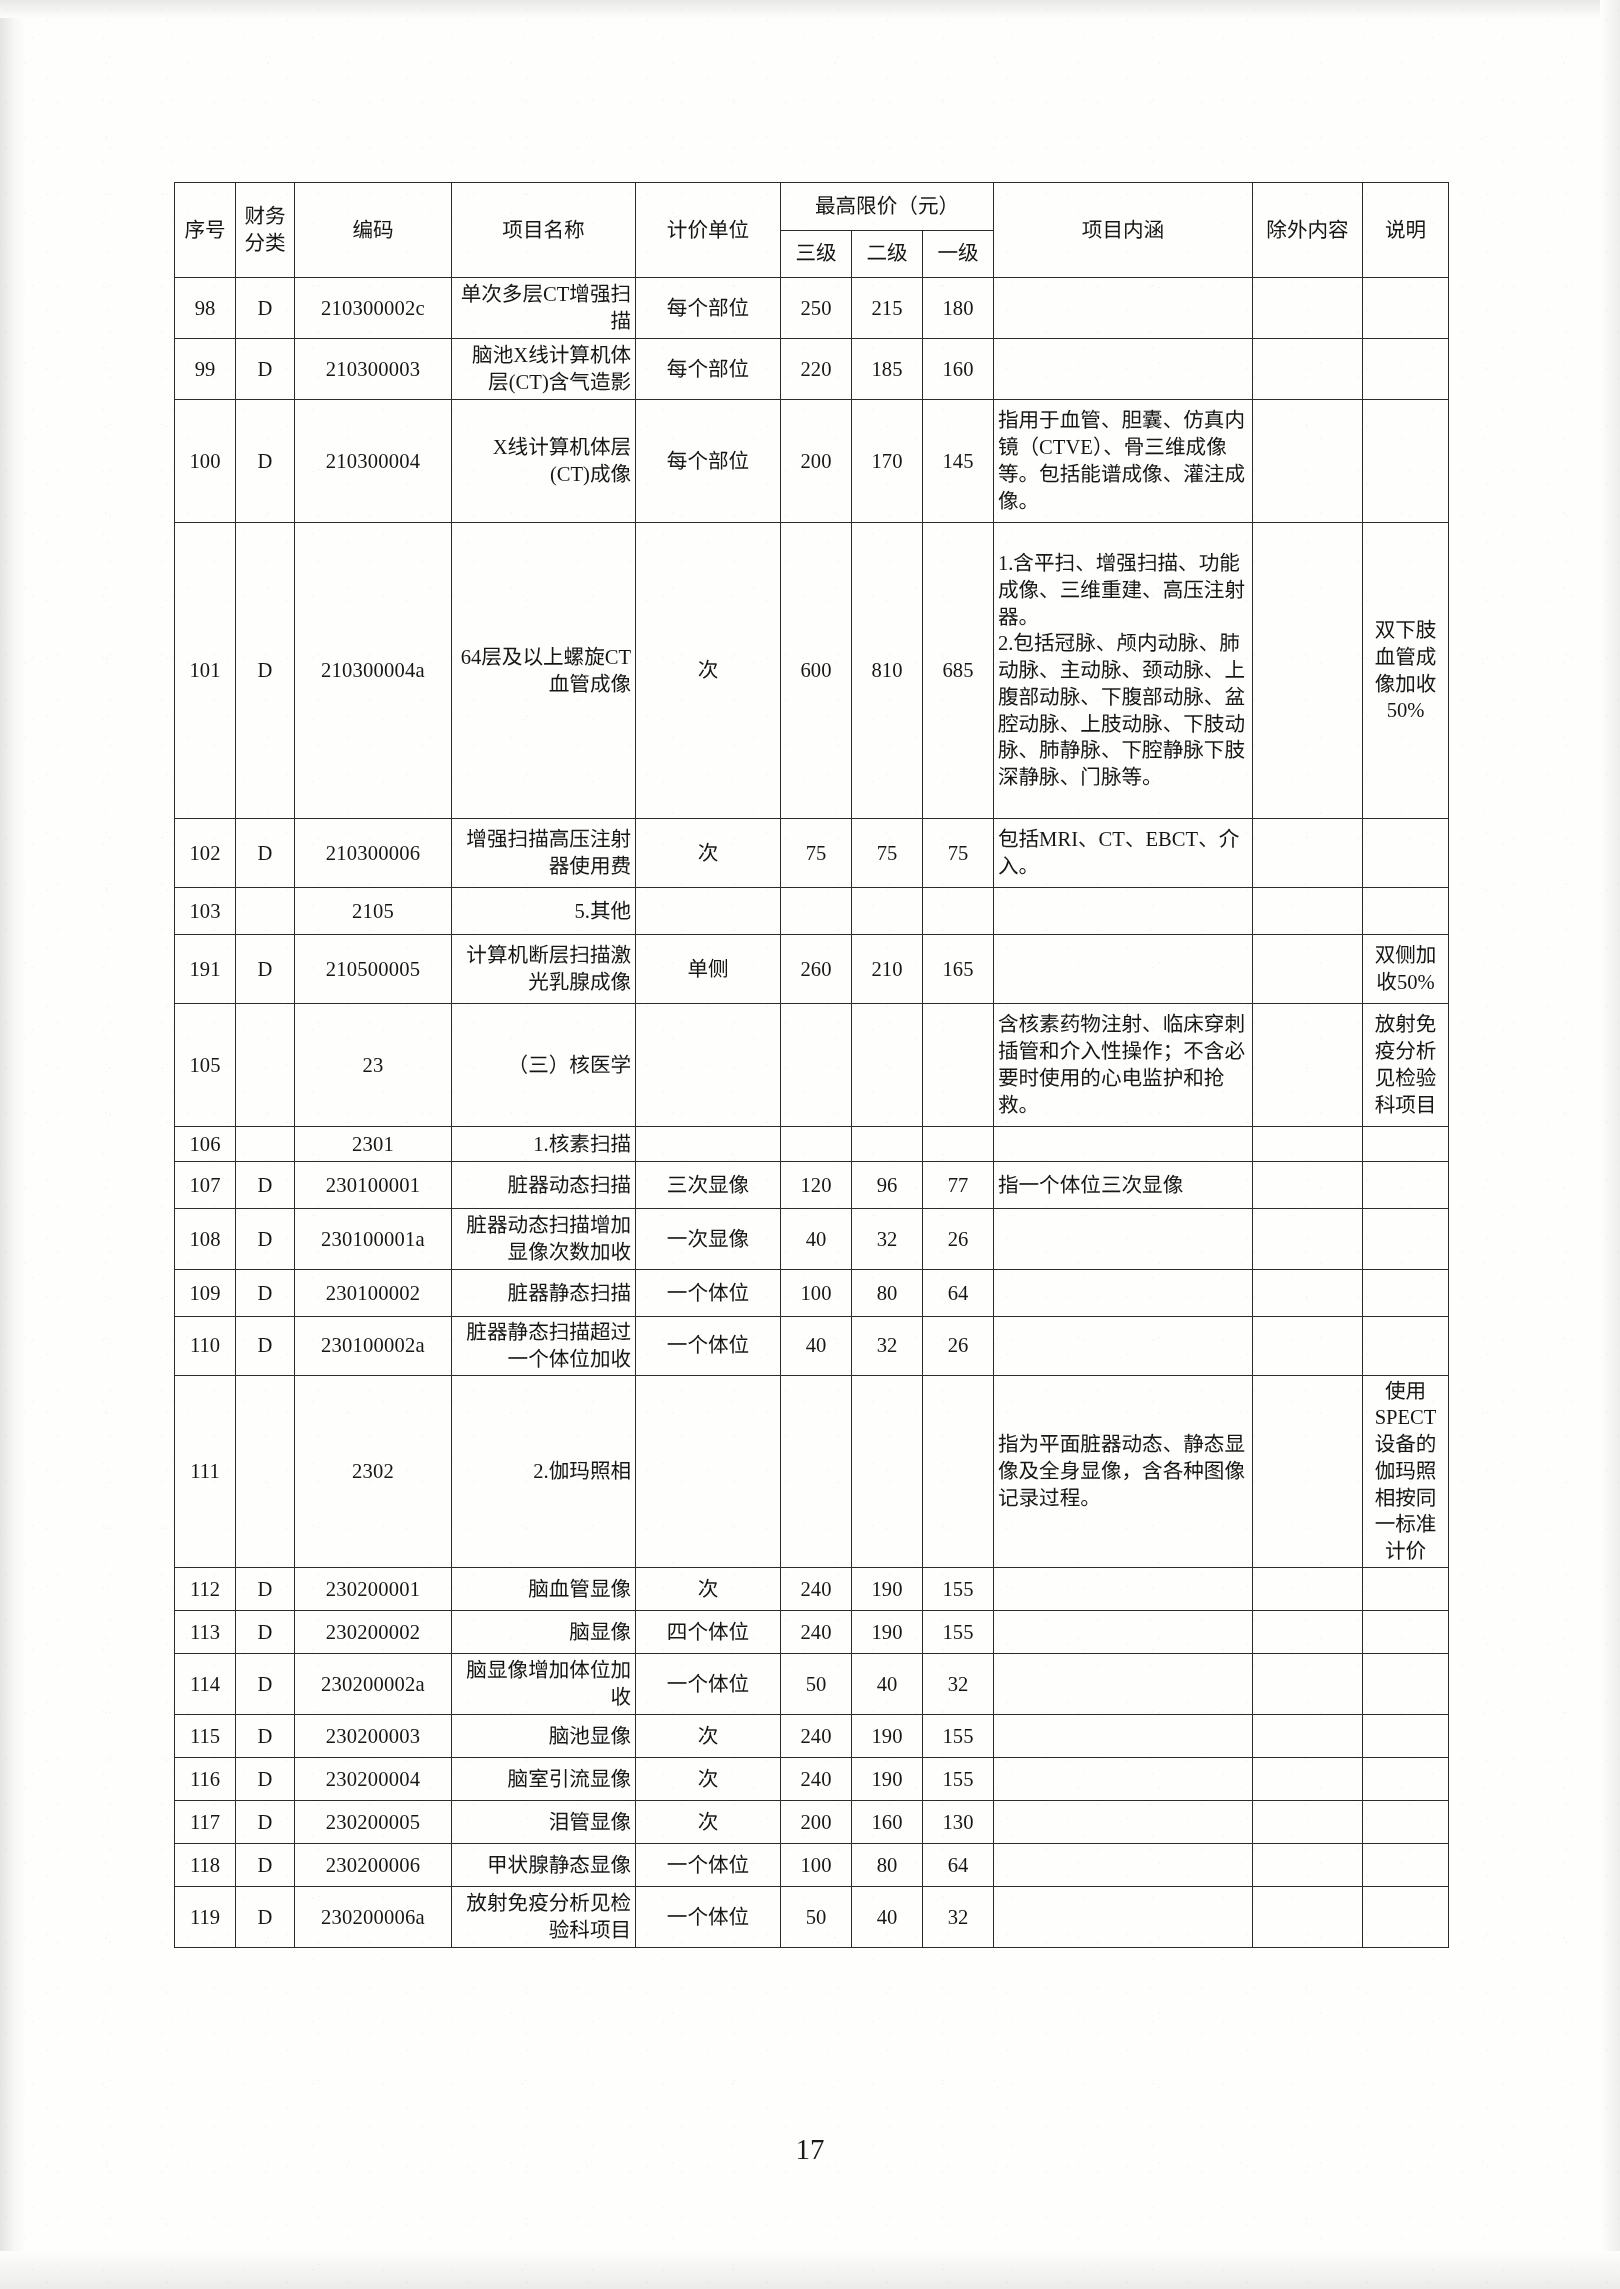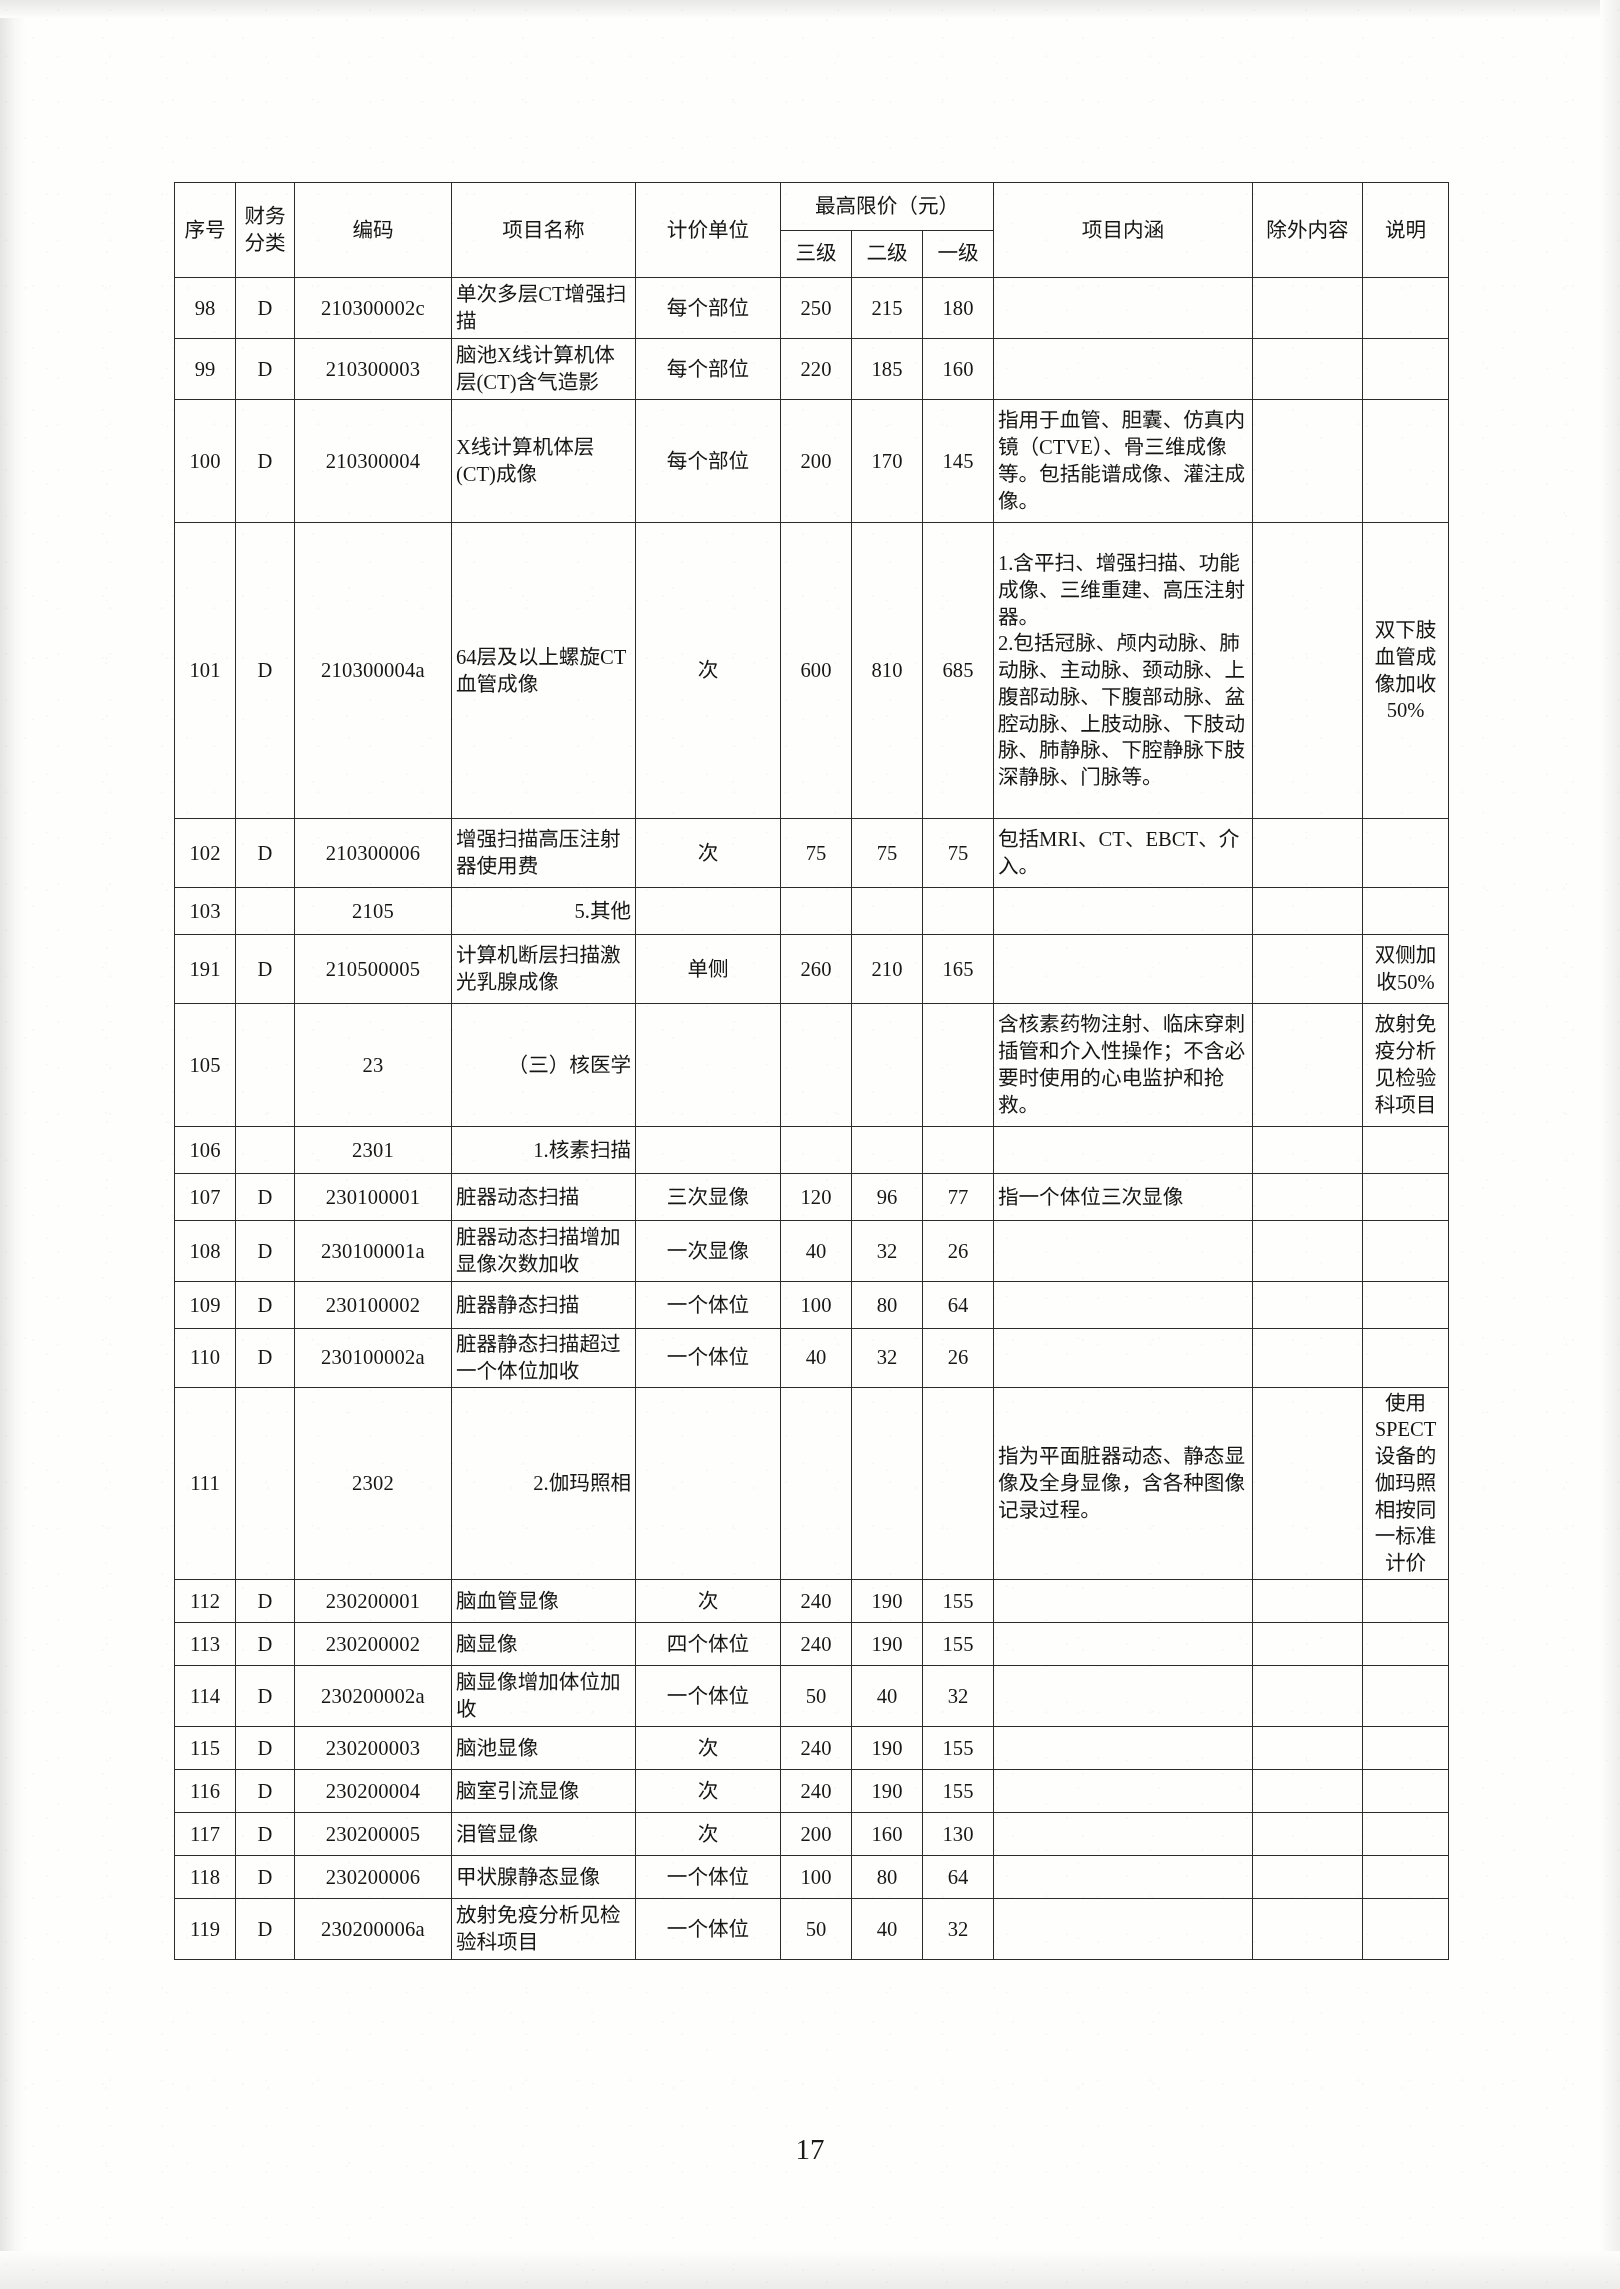--- a/index.html
+++ b/index.html
@@ -110,21 +110,21 @@
     line-height: 1.32;
   }
   td.section {
     text-align: right;
     padding-left: 6.9px;
     font-weight: bold;
     font-size: 20.6px;
     font-family: Liberation Serif, serif;
   }
   td.name-cell {
-    text-align: left;
+    text-align: right;
     padding-left: 6.9px;
     font-size: 20.6px;
     line-height: 1.3;
     margin-left: 26px;
   }
 
   .page-number {
     position: absolute;
     left: 0;
     top: 2133px;
@@ -292,21 +292,21 @@
           <td class="code">23</td>
           <td class="section">（三）核医学</td>
           <td class="c-center"></td>
           <td class="num"></td>
           <td class="num"></td>
           <td class="num"></td>
           <td class="body-text">含核素药物注射、临床穿刺插管和介入性操作；不含必要时使用的心电监护和抢救。</td>
           <td class="body-text"></td>
           <td class="note-text">放射免疫分析见检验科项目</td>
         </tr>
-        <tr style="height: 47px; padding-left: 8px;">
+        <tr style="height: 35px; padding-left: 8px;">
           <td class="c-center">106</td>
           <td class="c-center"></td>
           <td class="code">2301</td>
           <td class="section">1.核素扫描</td>
           <td class="c-center"></td>
           <td class="num"></td>
           <td class="num"></td>
           <td class="num"></td>
           <td class="body-text"></td>
           <td class="body-text"></td>

